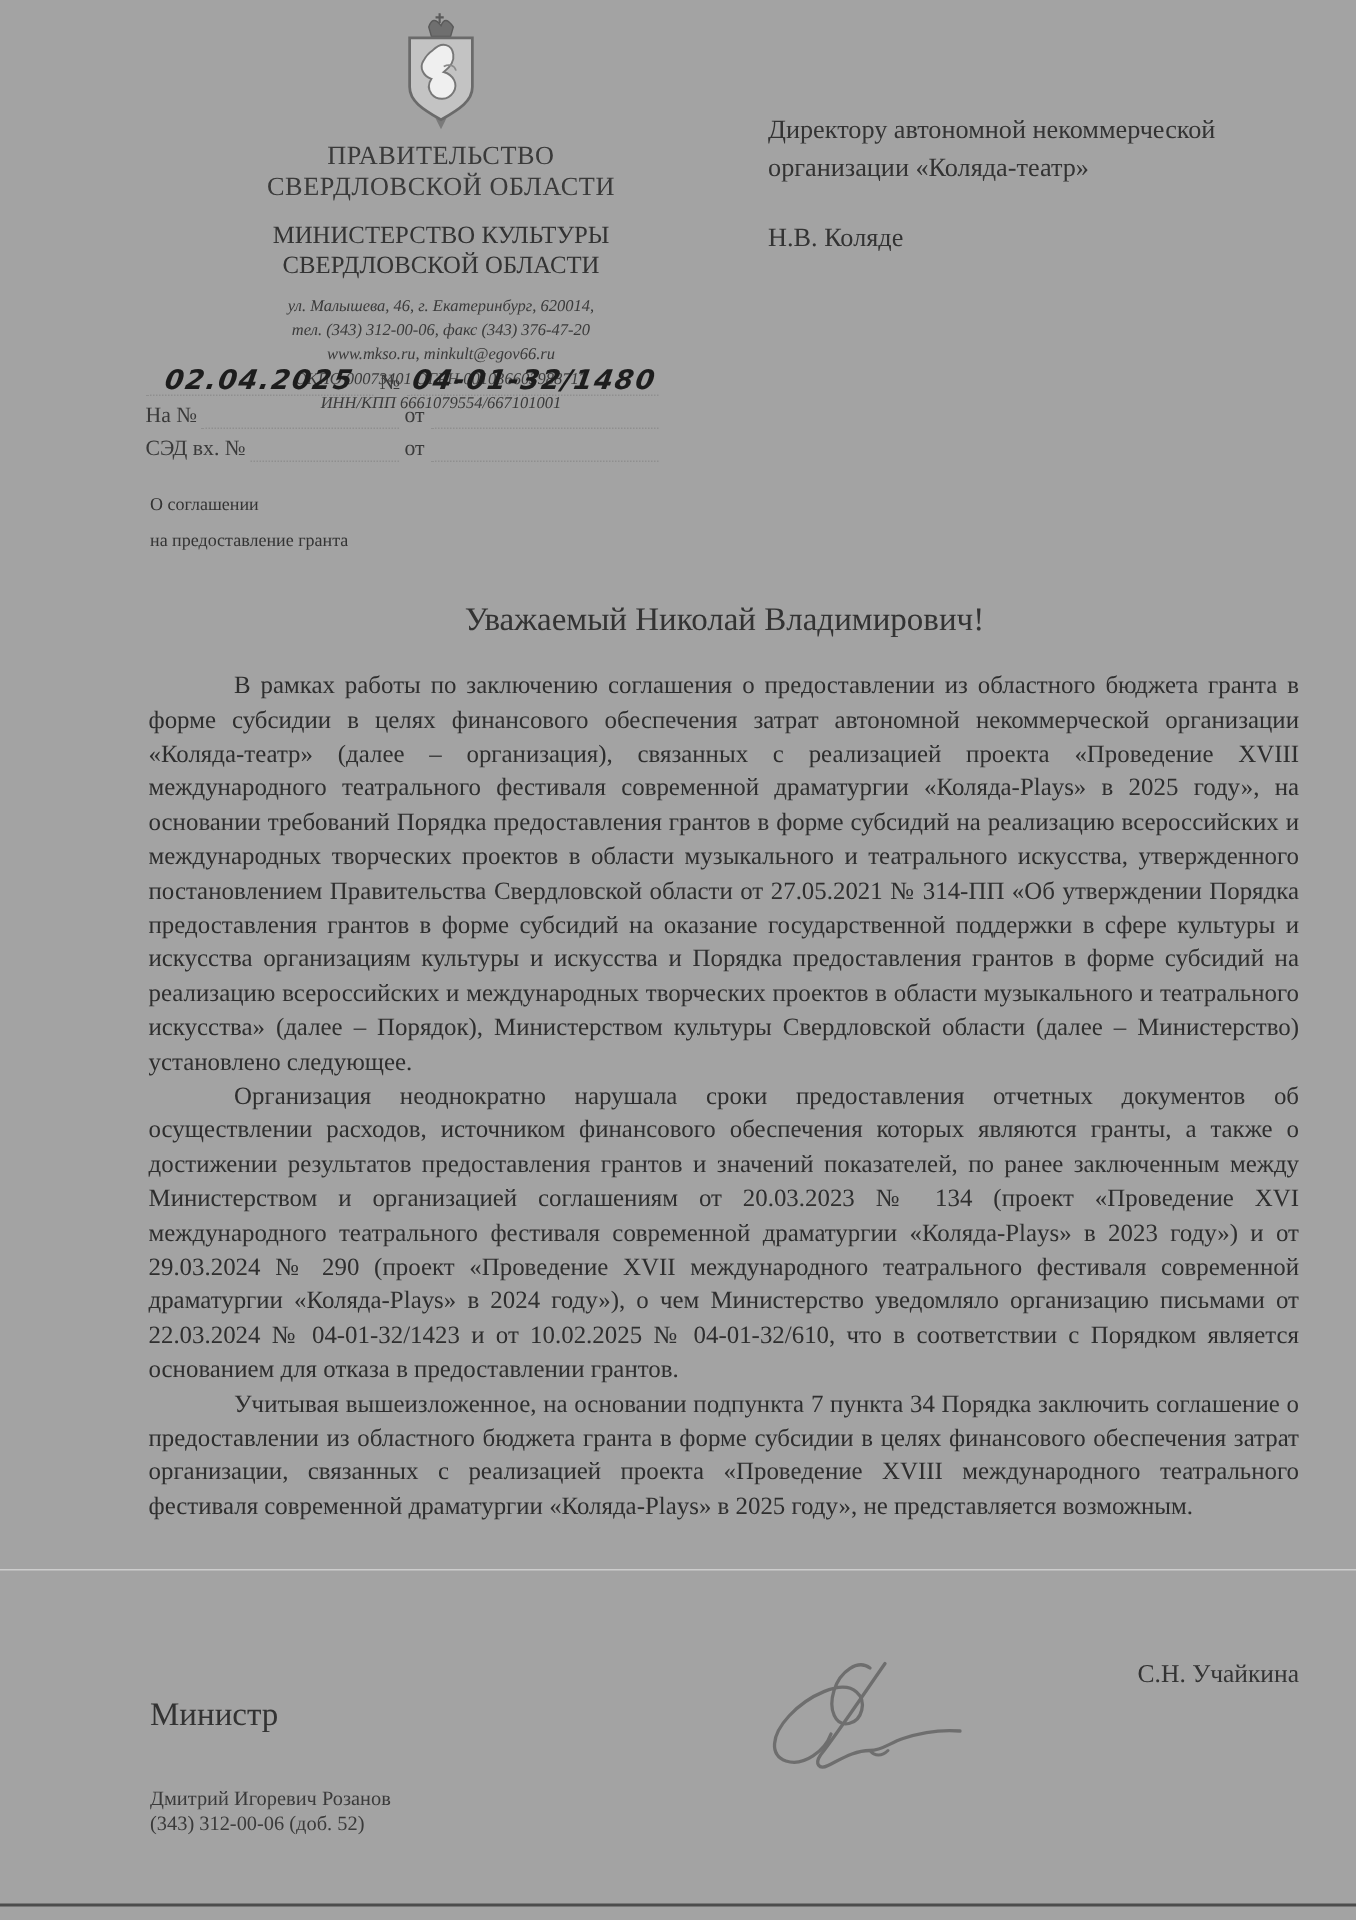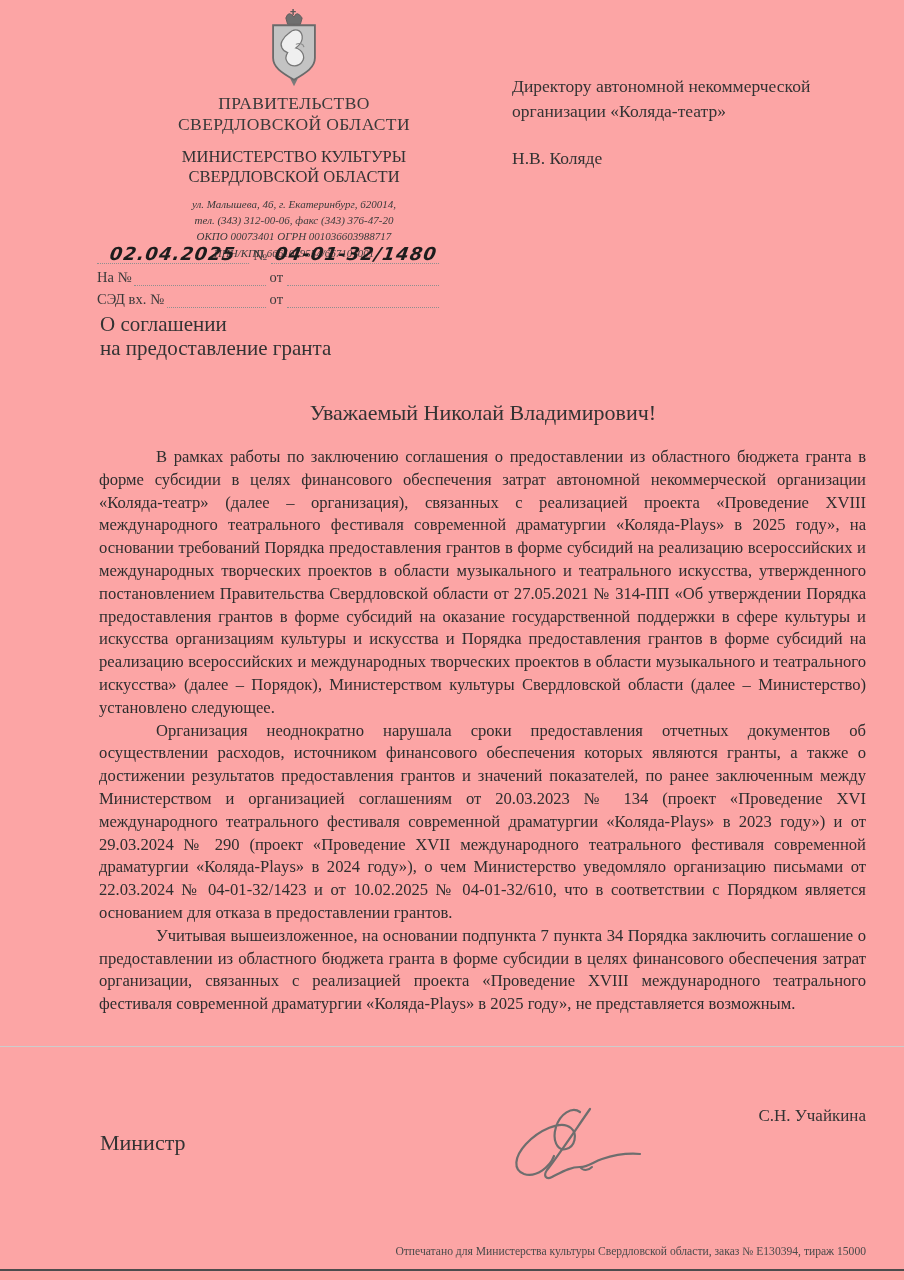--- a/index.html
+++ b/index.html
@@ -1,18 +1,18 @@
 <!DOCTYPE html>
 <html><head>
 <meta charset="utf-8">
 <style>
   html,body { margin:0; padding:0; background:#e8e8e8; }
   .page {
     position:relative; width:904px; height:1280px; margin:0 auto;
-    background:#fca5a5; overflow:hidden;
+    background:#a3a3a3; overflow:hidden;
     font-family:"Liberation Serif", serif; color:#2f2f2f;
   }
 
   
   .letterhead { position:absolute; left:95px; top:8px; width:398px; text-align:center; }
   .coat { display:block; margin:0 auto; }
   .gov-name { font-size:17.5px; line-height:21px; letter-spacing:.4px; margin-top:5px; color:#3a3a3a; }
   .ministry-name { font-size:16.5px; line-height:20px; font-weight:normal; margin-top:12px; color:#333; }
   .addr { font-size:11px; line-height:16.2px; margin-top:9px; color:#3a3a3a;font-style:italic; }
 
@@ -32,21 +32,21 @@
   .cell-date { width:152px; text-align:center; }
   .cell-num  { flex:1; text-align:left; padding-left:4px; }
   .flex-dotted { flex:1; }
   .w150 { width:152px; }
 
   
   .recipient { position:absolute; left:512px; top:74px; width:370px; font-size:17.5px; line-height:25px; color:#333; }
   .recipient-name { margin-top:22px; }
 
   
-  .subject { position:absolute; left:100px; top:312px; font-size:21px; line-height:24px; color:#333; }
+  .subject { position:absolute; left:100px; top:324px; font-size:12px; line-height:24px; color:#333; }
 
   
   .salutation { position:absolute; left:100px; top:400px; width:766px; text-align:center; font-size:22px; color:#333; }
 
   
   .body-text { position:absolute; left:99px; top:446px; width:767px; font-size:16.6px; line-height:22.8px; text-align:justify; color:#2e2e2e; }
   .body-text p { margin:0; text-indent:57px; }
 
   
   .fold-line { position:absolute; left:0; top:1046px; width:904px; height:1px; background:#cdcdcd; }
@@ -82,20 +82,21 @@
       <div>ПРАВИТЕЛЬСТВО</div>
       <div>СВЕРДЛОВСКОЙ ОБЛАСТИ</div>
     </div>
     <div class="ministry-name">
       <div>МИНИСТЕРСТВО КУЛЬТУРЫ</div>
       <div>СВЕРДЛОВСКОЙ ОБЛАСТИ</div>
     </div>
     <div class="addr">
       <div>ул. Малышева, 46, г. Екатеринбург, 620014,</div>
       <div>тел. (343) 312-00-06, факс (343) 376-47-20</div>
+      <div>www.mkso.ru, minkult@egov66.ru</div>
       <div>ОКПО 00073401 ОГРН 001036603988717</div>
       <div>ИНН/КПП 6661079554/667101001</div>
     </div>
   </div>
 
   <div class="ref-block">
     <div class="ref-row first">
       <span class="dotted cell-date"><span class="hand">02.04.2025</span></span>
       <span class="ref-label ref-mid">№</span>
       <span class="dotted cell-num"><span class="hand">04-01-32/1480</span></span>
@@ -136,18 +137,21 @@
   <div class="fold-line"></div>
 
   <div class="sig-position">Министр</div>
   <svg class="sig-image" width="200" height="90" viewBox="0 0 200 90">
     <path d="M118 8 C110 2 98 10 94 23 C90 36 95 47 104 45 C113 43 116 30 109 24 C99 15 76 27 64 40 C52 53 51 66 62 70 C74 74 88 63 92 52" fill="none" stroke="#6e6e6e" stroke-width="2.2" stroke-linecap="round"></path>
     <path d="M128 5 C112 28 96 52 85 66 C81 72 84 76 90 73 C100 68 108 63 118 63 C126 63 131 58 140 55 C152 51 166 49 178 50" fill="none" stroke="#6e6e6e" stroke-width="2.2" stroke-linecap="round"></path>
     <path d="M118 63 c3 4 8 4 12 0" fill="none" stroke="#6e6e6e" stroke-width="2" stroke-linecap="round"></path>
   </svg>
   <div class="sig-name">С.Н. Учайкина</div>
 
+  <div class="executor">
+    <div>Дмитрий Игоревич Розанов</div>
+    <div>(343) 312-00-06 (доб. 52)</div>
+  </div>
 
-  <div class="print-note">Отпечатано для Министерства культуры Свердловской области, заказ № Е130394, тираж 15000</div>
 
   <div class="bottom-edge"></div>
 
 </div>
 
 </body></html>

